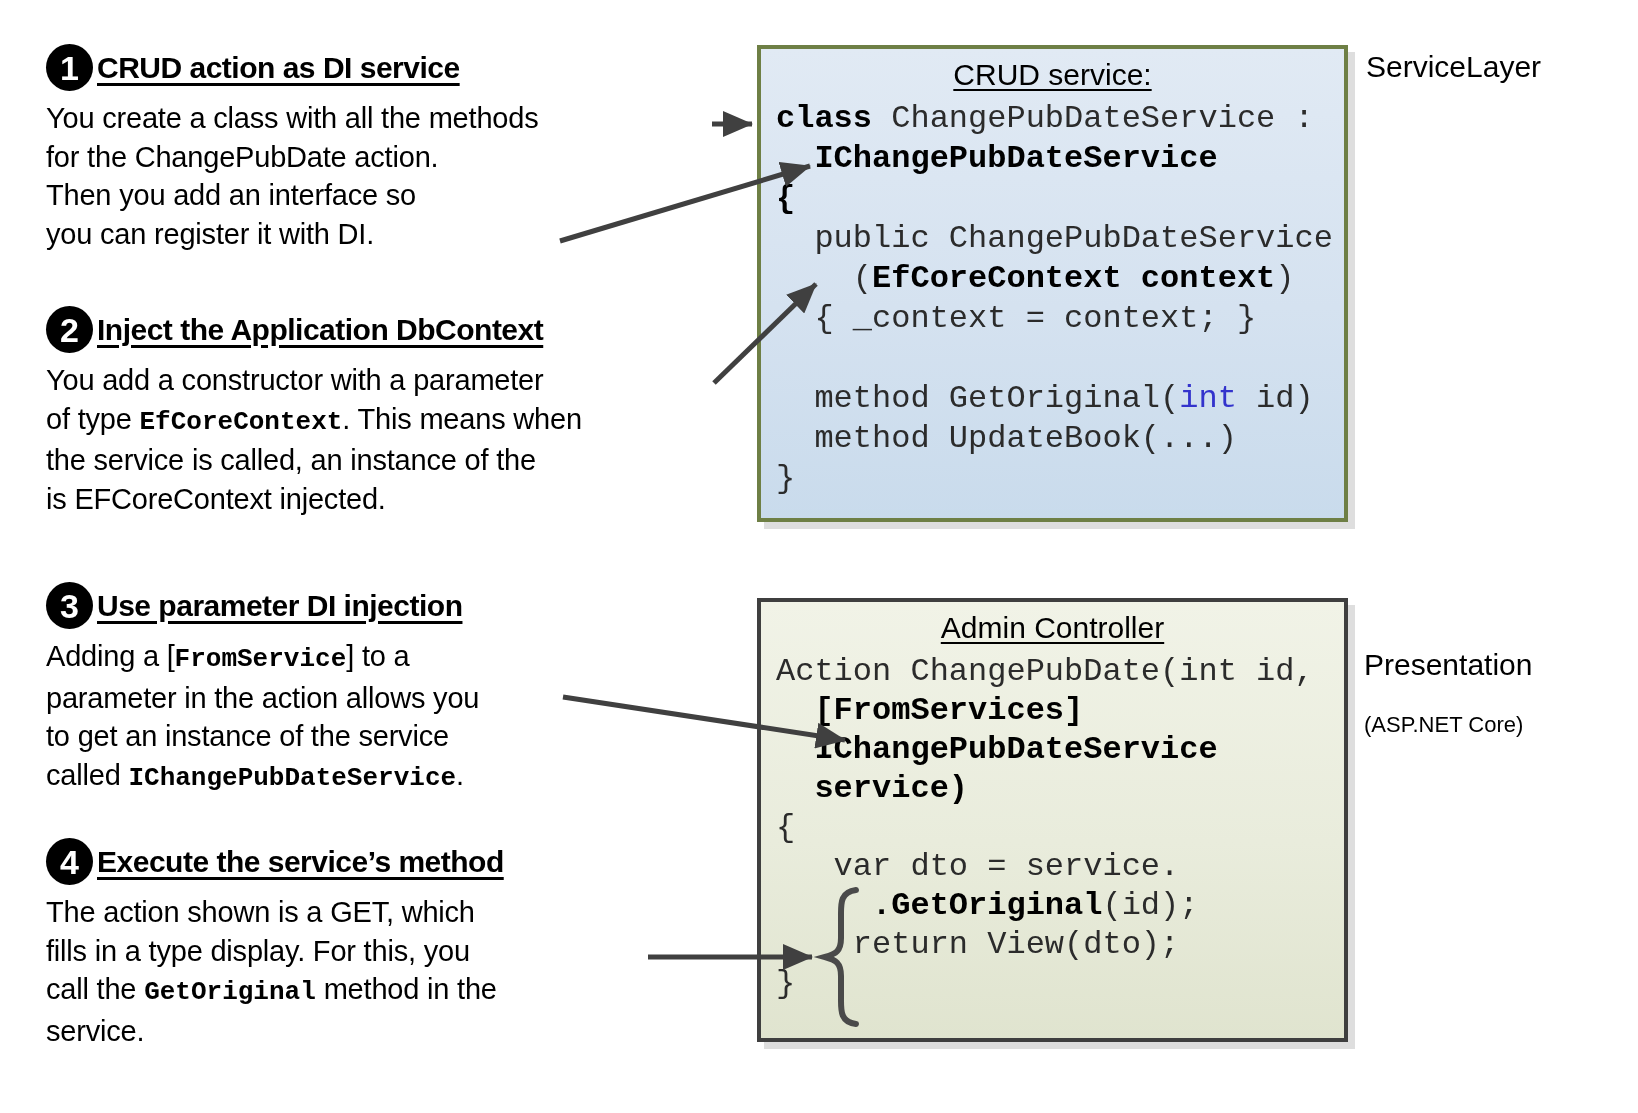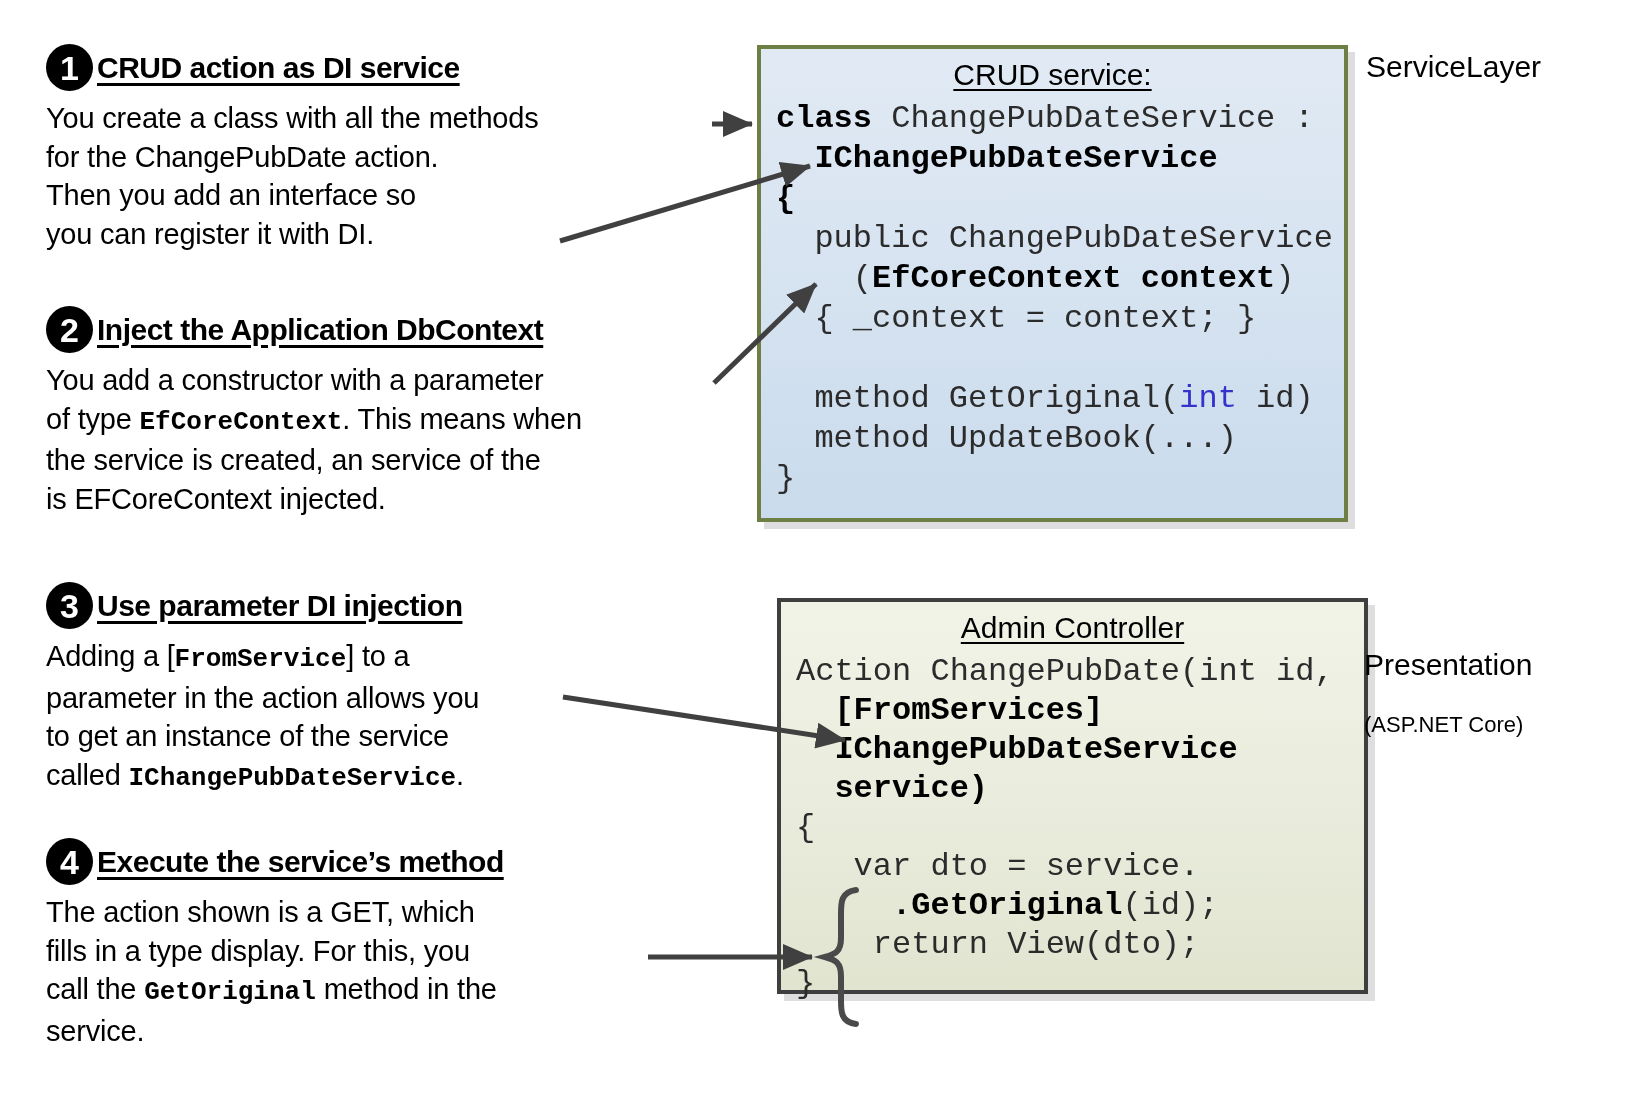--- a/index.html
+++ b/index.html
@@ -21,22 +21,22 @@
   .note-body{font-size:29px;line-height:38.5px;letter-spacing:-0.2px;}
   .note-line{white-space:pre;}
   .inline-code{font-family:"Liberation Mono","DejaVu Sans Mono",monospace;
                font-weight:bold;font-size:26px;letter-spacing:0;margin-top:8px;}
 
   
   .code-box{position:absolute;left:757px;width:591px;box-sizing:border-box;
             box-shadow:7px 7px 0 0 #dedede;}
   #service-box{top:45px;height:477px;border:4px solid #6e7f45;
                background:linear-gradient(to bottom,#e1eaf4 0%,#d5e2f0 55%,#c9dbec 100%);}
-  #controller-box{top:598px;height:396px;border:4px solid #3f3f3f;
-               background:linear-gradient(to bottom,#f1f3e7 0%,#e9ecdc 55%,#e0e4cf 100%);margin-left:20px;}
+  #controller-box{top:598px;height:444px;border:4px solid #3f3f3f;
+               background:linear-gradient(to bottom,#f1f3e7 0%,#e9ecdc 55%,#e0e4cf 100%);}
   .box-title{display:block;text-align:center;font-size:30px;margin-top:9px;
              text-decoration:underline;text-decoration-thickness:2px;text-underline-offset:4px;}
   .code-area{margin-top:7px;padding-left:15px;font-family:"Liberation Mono","DejaVu Sans Mono",monospace;
              font-size:32px;line-height:40px;color:#2b2b2b;white-space:pre;}
   #controller-box .code-area{line-height:39px;}
   .code-line{white-space:pre;}
   .code-area .b{font-weight:bold;color:#000;}
 
   
   .layer-label{position:absolute;font-size:30px;color:#000;}
@@ -66,21 +66,21 @@
   </div>
 
   <div class="note-block" id="block-2">
     <div class="heading-row">
       <span class="badge">2</span>
       <span class="note-heading-text">Inject the Application DbContext</span>
     </div>
     <div class="note-body">
         <div class="note-line"><span>You add a constructor with a parameter</span></div>
         <div class="note-line"><span>of type </span><span class="inline-code">EfCoreContext</span><span>. This means when</span></div>
-        <div class="note-line"><span>the service is created, an service of the</span></div>
+        <div class="note-line"><span>the service is called, an instance of the</span></div>
         <div class="note-line"><span>is EFCoreContext injected.</span></div>
       </div>
   </div>
 
   <div class="note-block" id="block-3">
     <div class="heading-row">
       <span class="badge">3</span>
       <span class="note-heading-text">Use parameter DI injection</span>
     </div>
     <div class="note-body">

